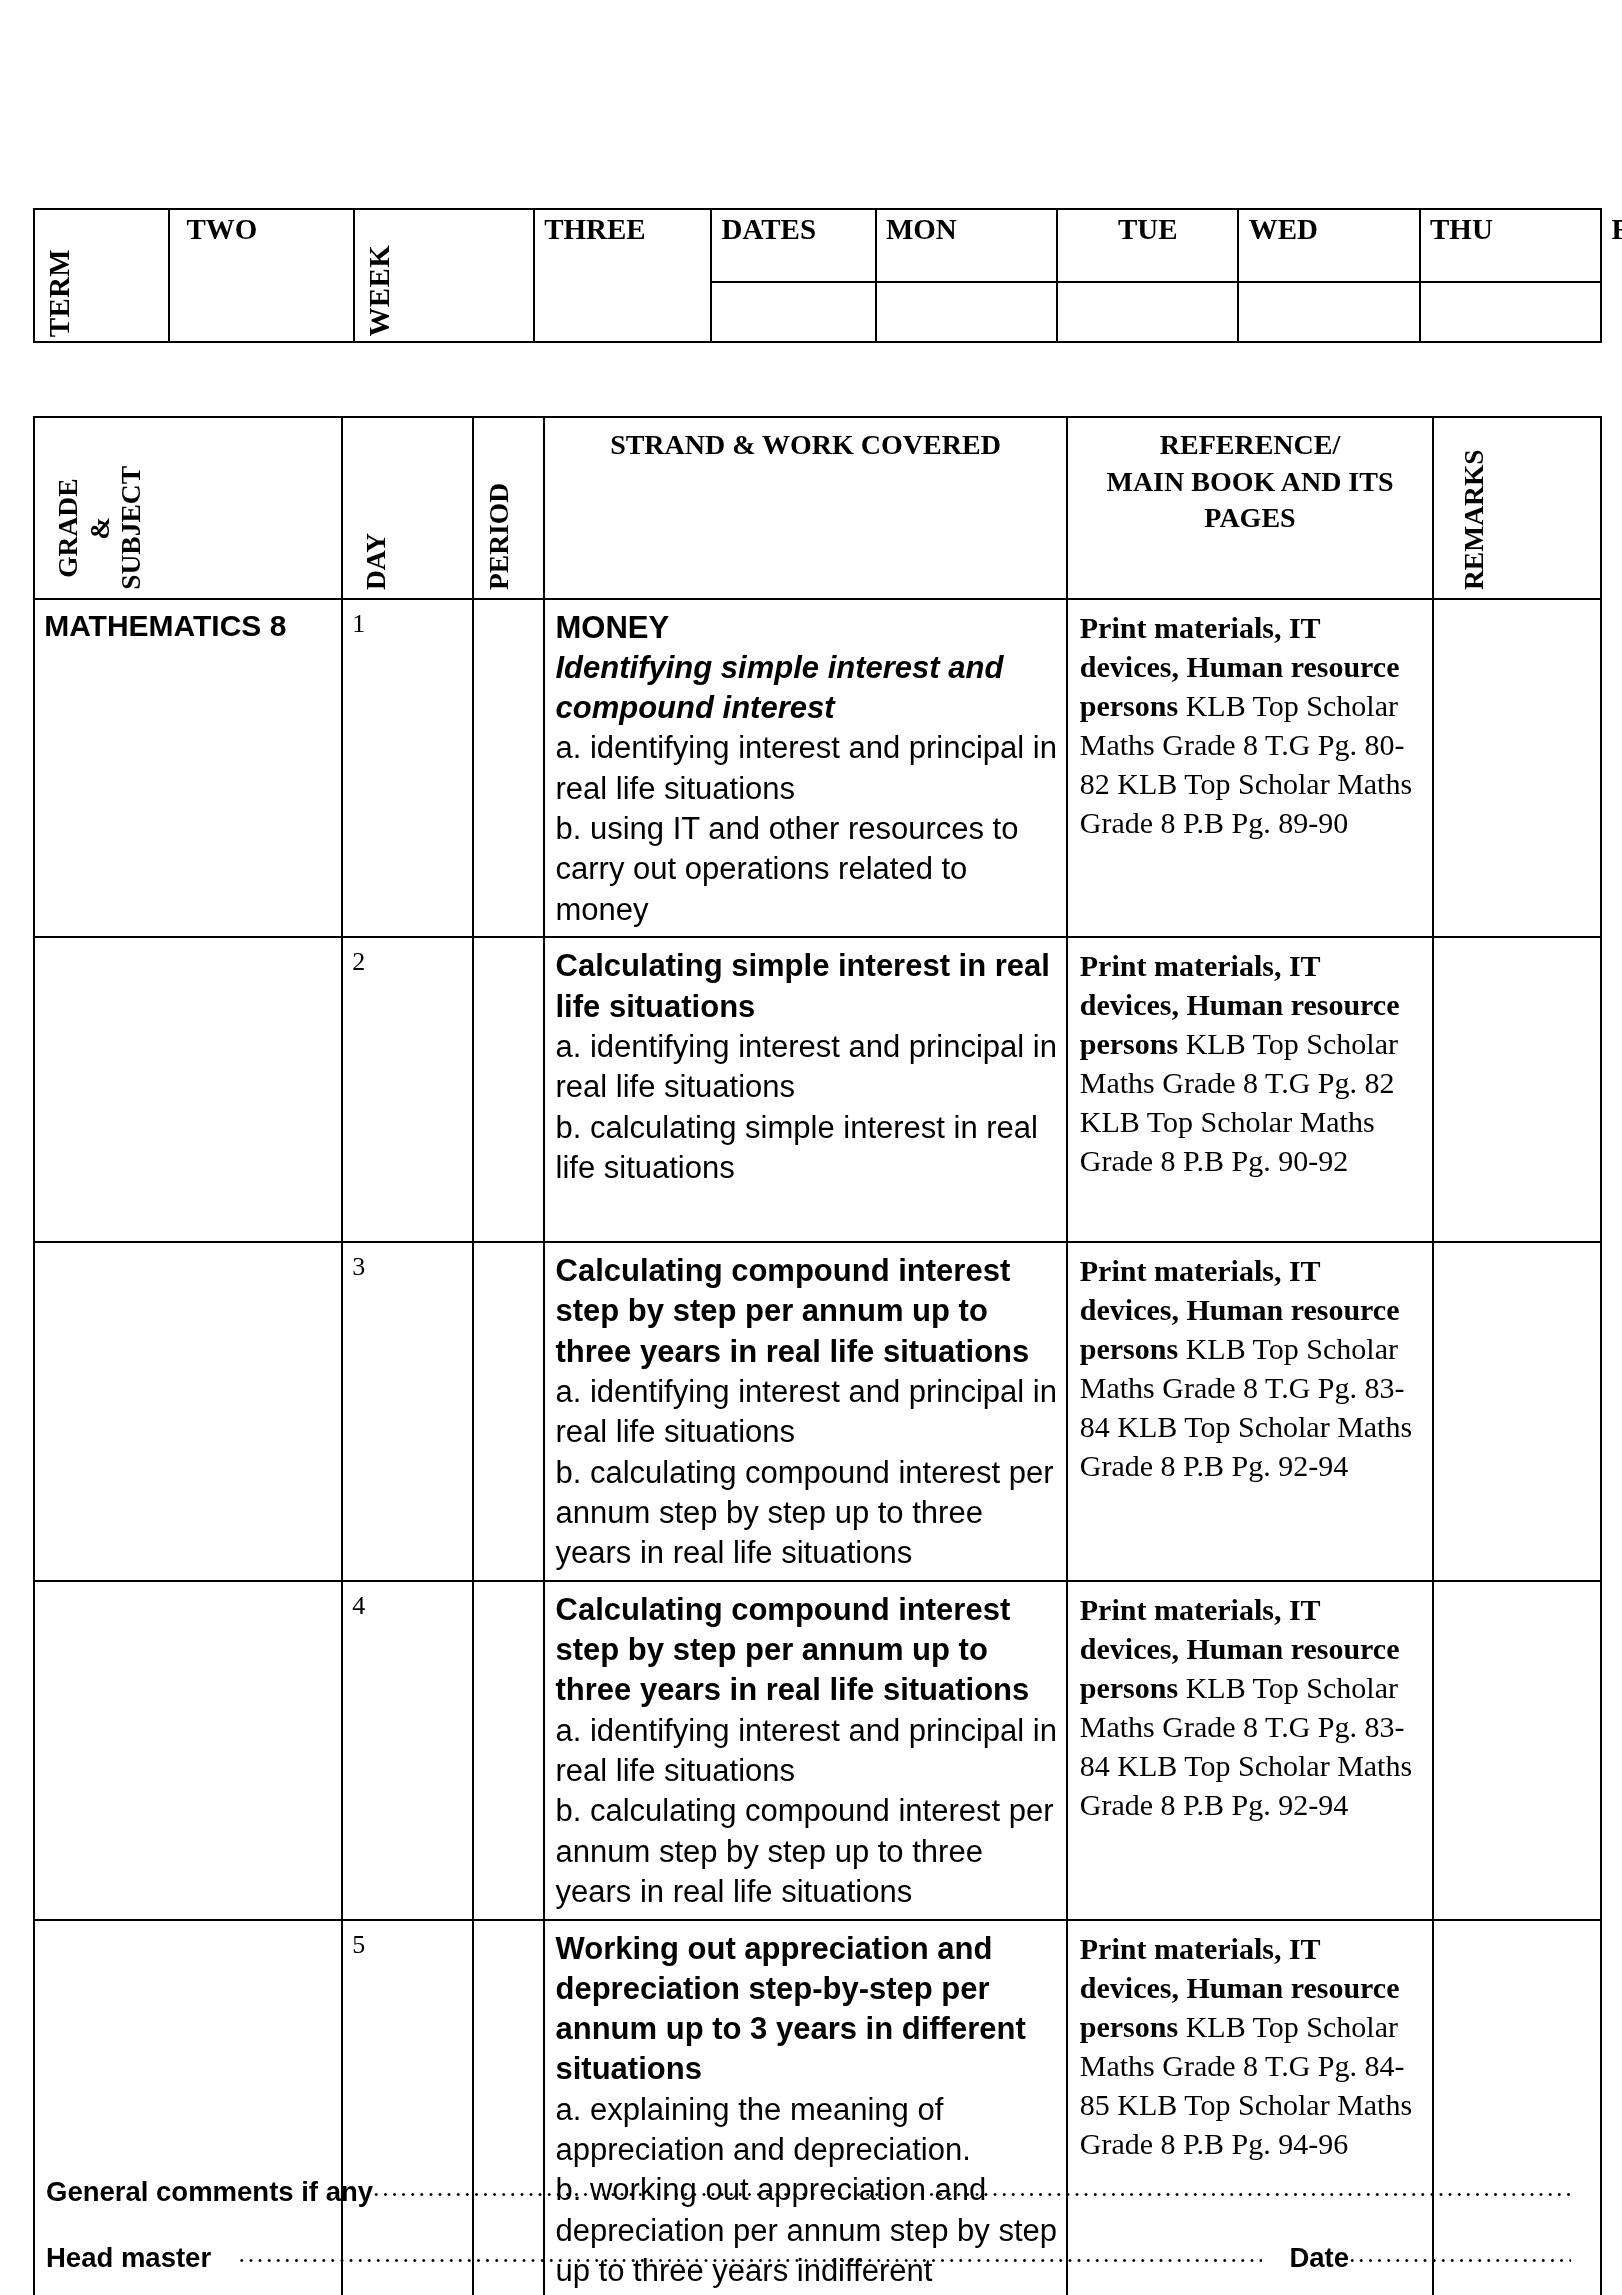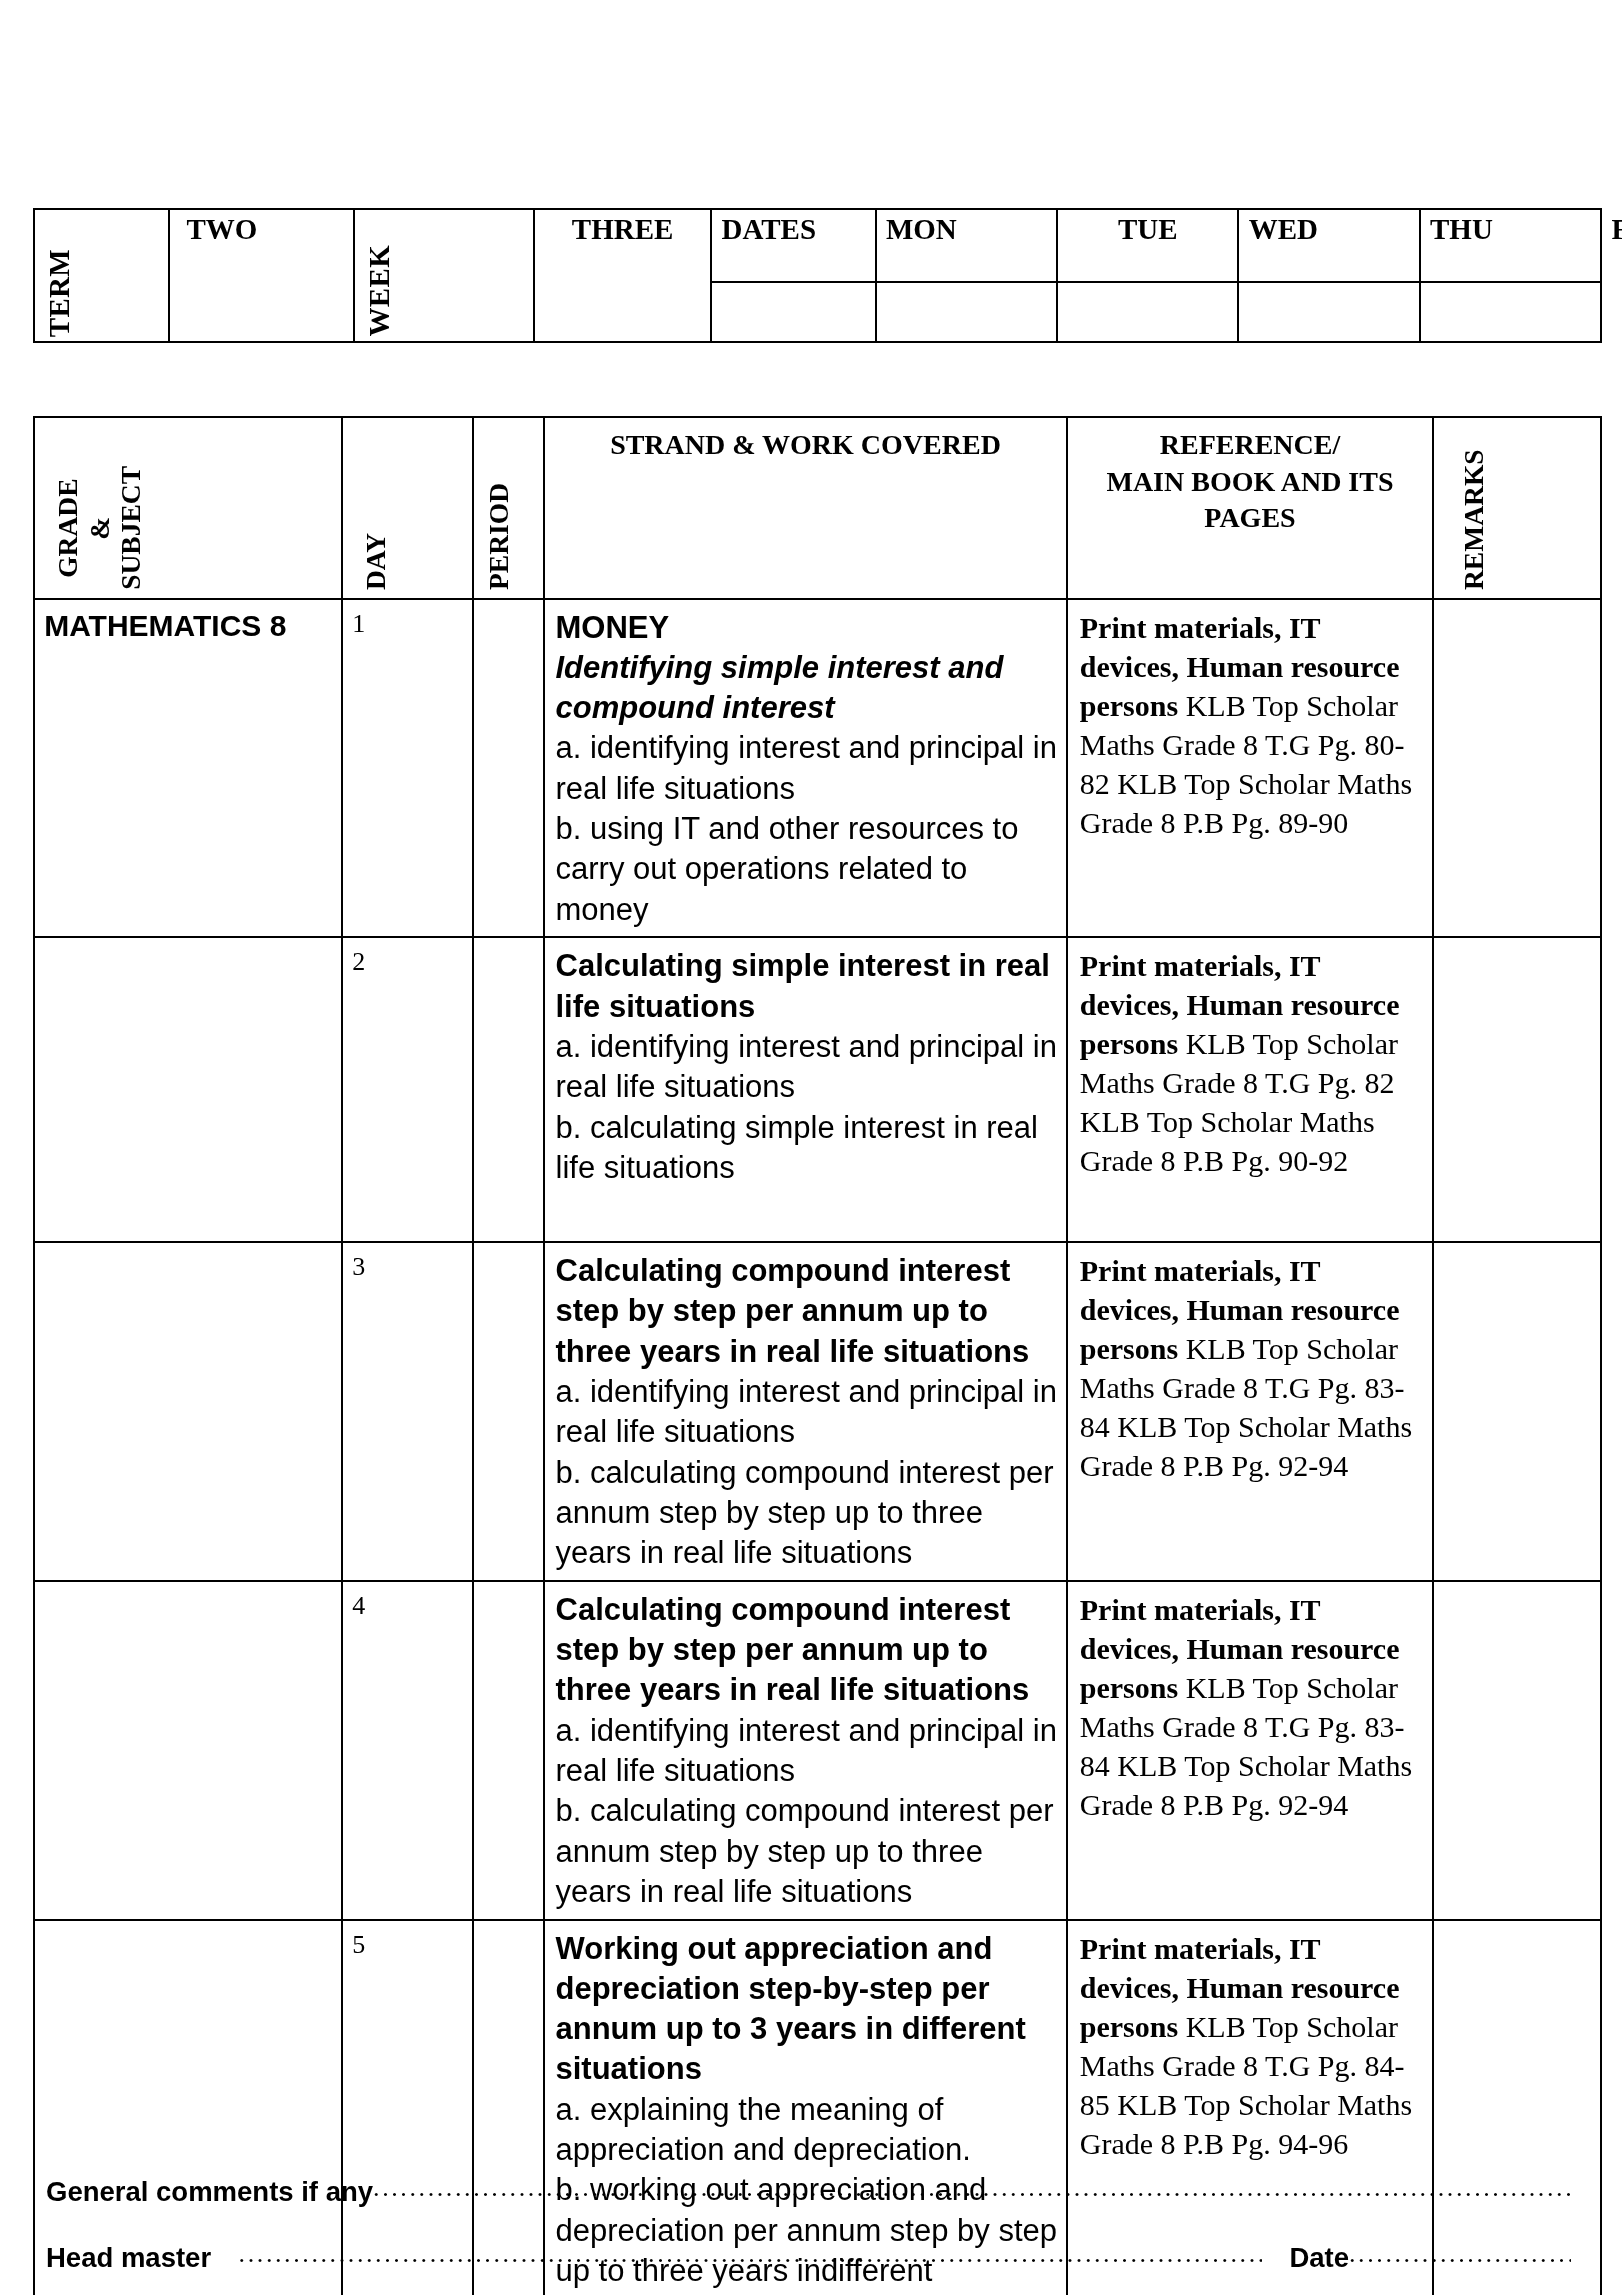--- a/index.html
+++ b/index.html
@@ -211,21 +211,21 @@
             </div>
         </td>
         <td style="width:157px;padding-left:16px;" rowspan="2">
           <span>TWO</span>
         </td>
         <td style="width:160px;" rowspan="2">
           <div class="vert-wrap">
               <span class="vert">WEEK</span>
             </div>
         </td>
-        <td style="width:157px;text-align:center;" rowspan="2">
+        <td style="width:157px;" rowspan="2">
           <span>THREE</span>
         </td>
         <td style="width:144px;">
           <span>DATES</span>
         </td>
         <td style="width:161px;">
           <span>MON</span>
         </td>
         <td style="width:161px;text-align:center;">
           <span>TUE</span>

